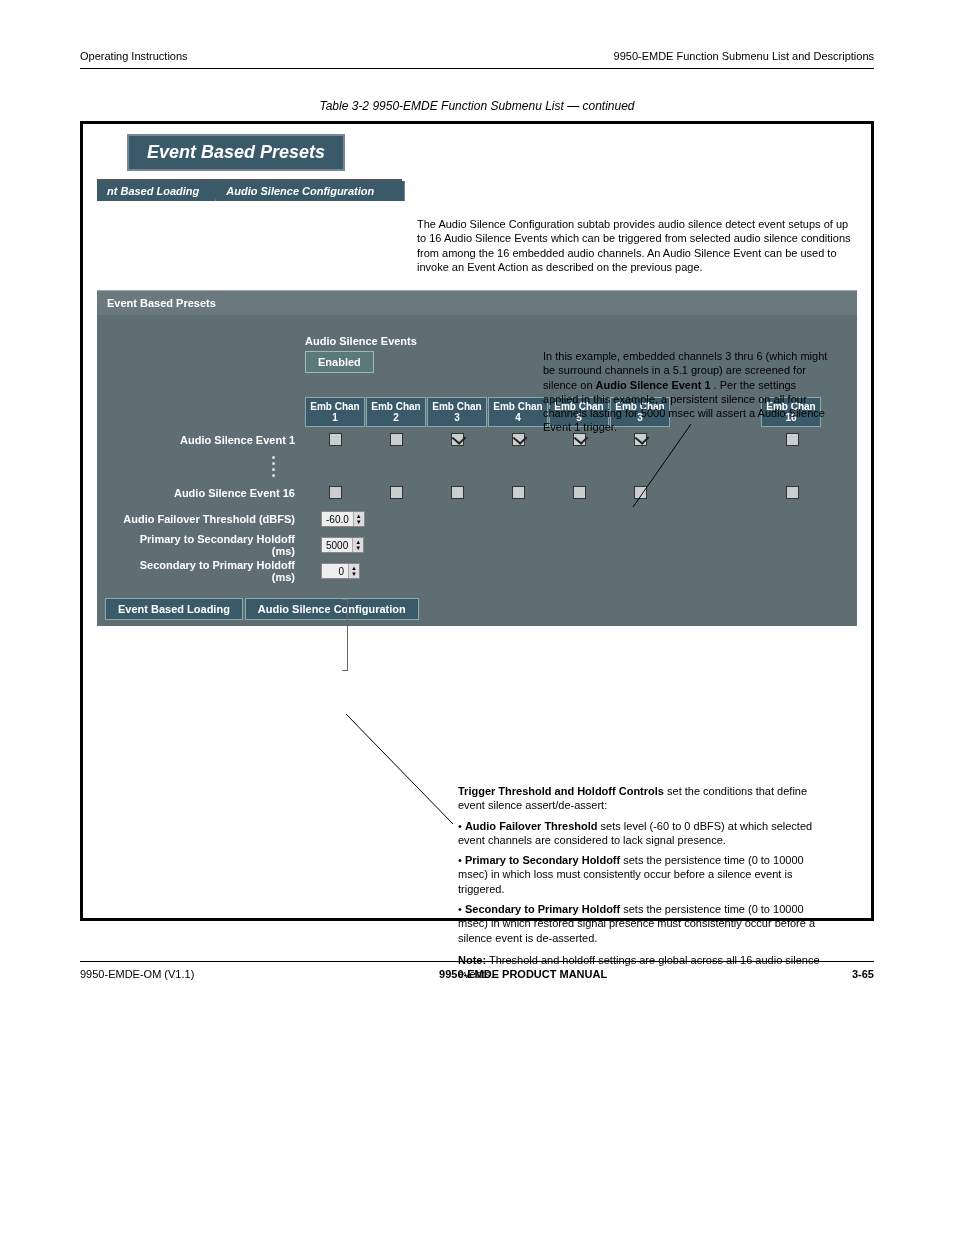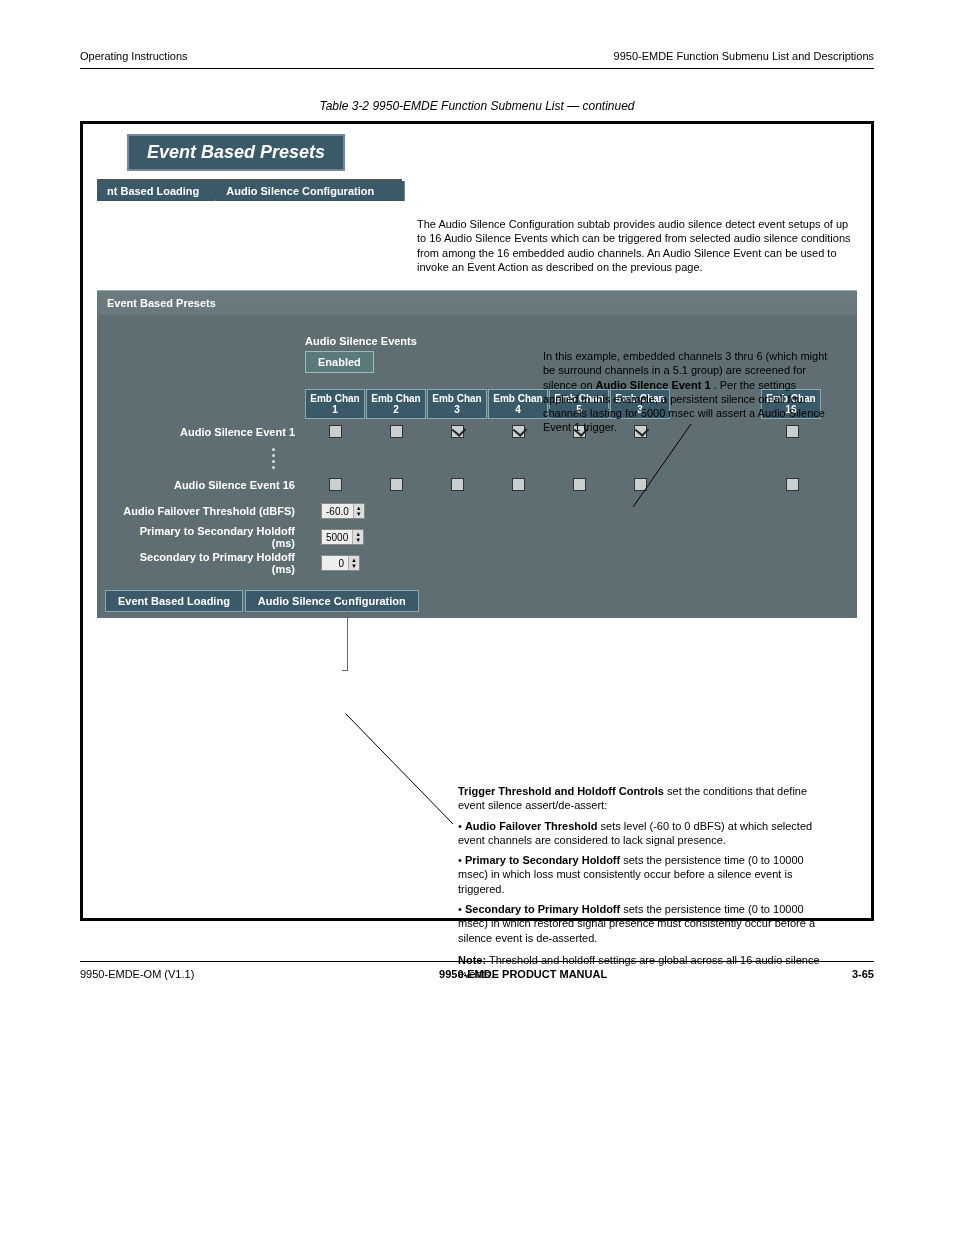--- a/index.html
+++ b/index.html
@@ -34,20 +34,21 @@
   }
   .top-badge-wrap { width: 305px; border-bottom: 2px solid #555; padding-bottom: 8px; }
   .subtabs1 { display: flex; margin-top: 0; background: #3a5a6a; width: 308px; }
   .subtabs1 .tab {
     color: #fff;
     font-weight: bold;
     font-size: 11px;
     padding: 4px 10px;
     border-right: 1px solid #789;
     position: relative;
+    font-style: italic;
   }
   .subtabs1 .tab.cut { clip-path: polygon(0 0, 92% 0, 100% 100%, 0 100%); padding-right:16px;}
   .subtabs1 .tab.last { flex:1; }
   .context-text { margin: 16px 0 16px 320px; font-size: 11px; line-height: 1.3; }
   .panel {
     background: linear-gradient(#6a7a7f, #4e5e63);
     color: #fff;
     padding: 0;
     border-top: 1px solid #9aa;
   }
@@ -64,21 +65,21 @@
   .section-title { font-size: 11px; font-weight: bold; margin-left: 190px; margin-bottom: 4px; }
   .enabled-btn {
     display: inline-block;
     background: #5a797a;
     border: 1px solid #9bb;
     color: #fff;
     font-size: 11px;
     font-weight: bold;
     padding: 4px 12px;
     margin-left: 190px;
-    margin-bottom: 16px;
+    margin-bottom: 24px;
   }
   .grid-row { display: flex; align-items: center; min-height: 26px; }
   .row-label { width: 190px; text-align: right; font-size: 11px; font-weight: bold; color:#fff; padding-right: 10px;}
   .col-head {
     width: 60px;
     text-align: center;
     background: #3a5a6a;
     color: #fff;
     font-size: 10px;
     font-weight: bold;

